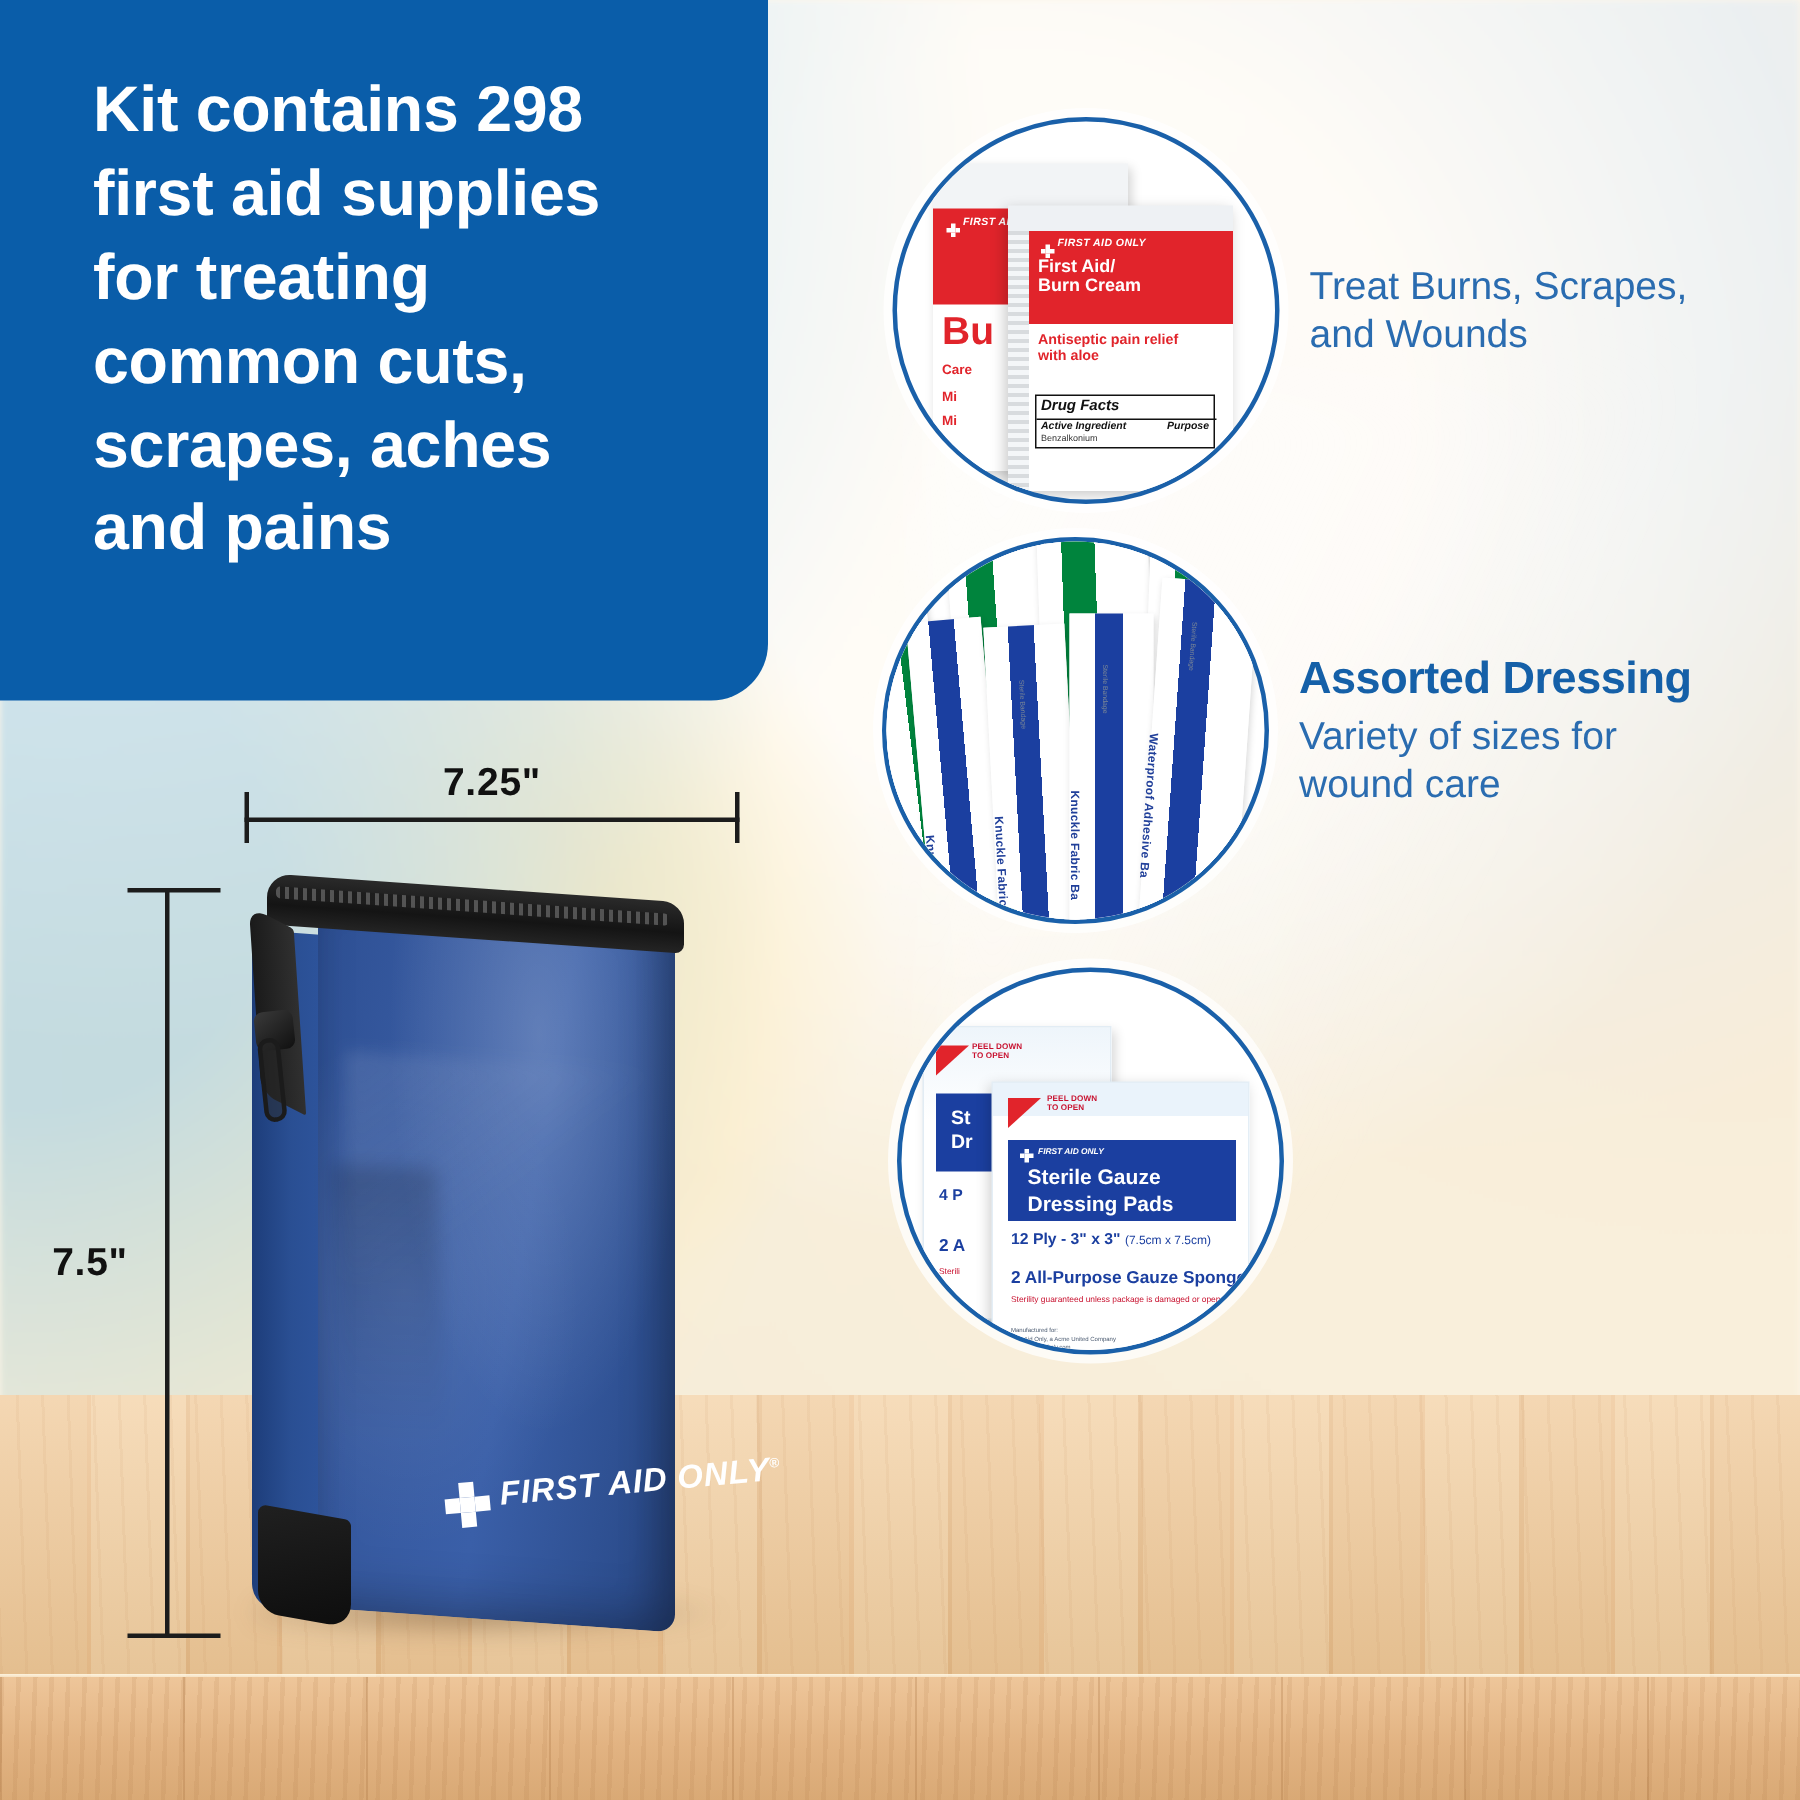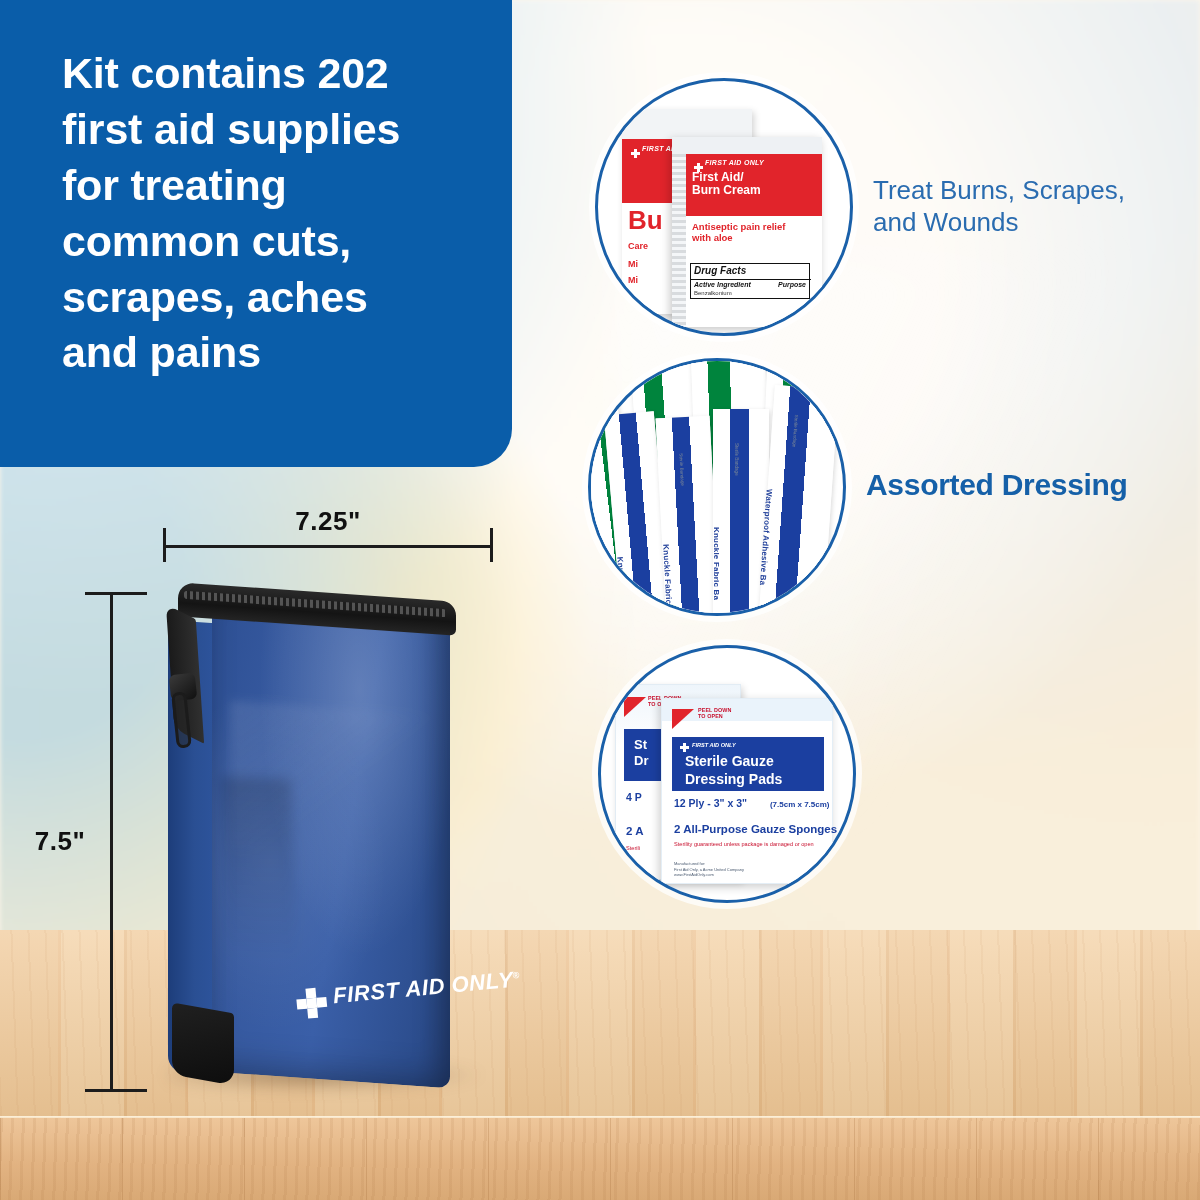--- a/index.html
+++ b/index.html
@@ -284,21 +284,21 @@
   }
 
   
   .gz-back {
     position:absolute; left:14px; top:36px; width:126px; height:196px;
     background:linear-gradient(180deg,#eef5fb,#ffffff 32%);
     box-shadow:2px 3px 7px rgba(0,0,0,.16);
     border:1px solid #e2ecf4;
   }
   .gz-front {
-    position:absolute; left:60px; top:50px; width:172px; height:186px;
+    position:absolute; left:60px; top:73px; width:172px; height:186px;
     background:linear-gradient(180deg,#eaf3fb 0 12%, #ffffff 12% 100%);
     box-shadow:-2px 3px 9px rgba(0,0,0,.2);
     border:1px solid #e4eef6;
   }
   .gz-peel {
     position:absolute; width:0; height:0;
     border-left:22px solid #e1242b; border-bottom:20px solid transparent;
   }
   .gz-peel-txt {
     position:absolute; color:#c8102e; font-size:5.4px; font-weight:bold; line-height:1.15;
@@ -311,21 +311,21 @@
     position:absolute; left:20px; top:5px; color:#fff; font-size:5.6px; font-weight:bold;
     font-style:italic; white-space:nowrap;
   }
   .gz-blue .t1 {
     position:absolute; left:13px; top:16px; color:#fff; font-size:14px; font-weight:bold;
     line-height:1.25; white-space:pre-line;
   }
   .gz-spec {
     position:absolute; color:#1b3fa0; font-size:10.5px; font-weight:bold; white-space:nowrap;
   }
-  .gz-spec small { font-size:8px; font-weight:bold;margin-left:20px; }
+  .gz-spec small { font-size:8px; font-weight:normal; }
   .gz-count {
     position:absolute; color:#1b3fa0; font-size:11.5px; font-weight:bold; white-space:nowrap;
   }
   .gz-ster {
     position:absolute; color:#c8102e; font-size:5.6px; white-space:nowrap;
   }
   .gz-mfg {
     position:absolute; color:#4a5a70; font-size:4px; line-height:1.4; white-space:pre-line;
   }
 </style>
@@ -337,21 +337,21 @@
   <div class="bg-sheen"></div>
 
   <div class="table-top">
     <div class="table-grain"></div>
   </div>
   <div class="table-edge-hi"></div>
   <div class="table-edge"></div>
 </div>
 
 <div class="headline-panel">
-  <div class="headline-text">Kit contains 202
+  <div class="headline-text">Kit contains 298
 first aid supplies
 for treating
 common cuts,
 scrapes, aches
 and pains</div>
 </div>
 
 <div class="dim-layer">
   <div class="dim-w-label">7.25"</div>
   <div class="dim-w-line"></div>
@@ -491,20 +491,22 @@
         <div class="stripe" style="background:linear-gradient(90deg,#ffffff 0 24%, #1b3fa0 24% 56%, #ffffff 56% 100%);"></div>
         <div class="lbl" style="left:14px; top:20px; transform:rotate(90deg); transform-origin:left top;">FIRST AID ONLY</div>
         <div class="lbl2" style="left:6px; top:104px; transform:rotate(90deg); transform-origin:left top;">Waterproof Adhesive Ba</div>
         <div class="tiny" style="left:26px; top:28px; transform:rotate(90deg); transform-origin:left top;">Sterile Bandage</div>
       </div>
 
     </div>
   </div>
   <div class="f-text">
     <div class="f-title">Assorted Dressing</div>
+    <div class="f-sub">Variety of sizes for
+wound care</div>
   </div>
 </div>
 
 <div class="feature f3">
   <div class="circle">
     <div class="circle-inner">
 
       <div class="gz-back">
         <div class="gz-peel" style="left:8px; top:12px;"></div>
         <div class="gz-peel-txt" style="left:32px; top:10px;">PEEL DOWN

